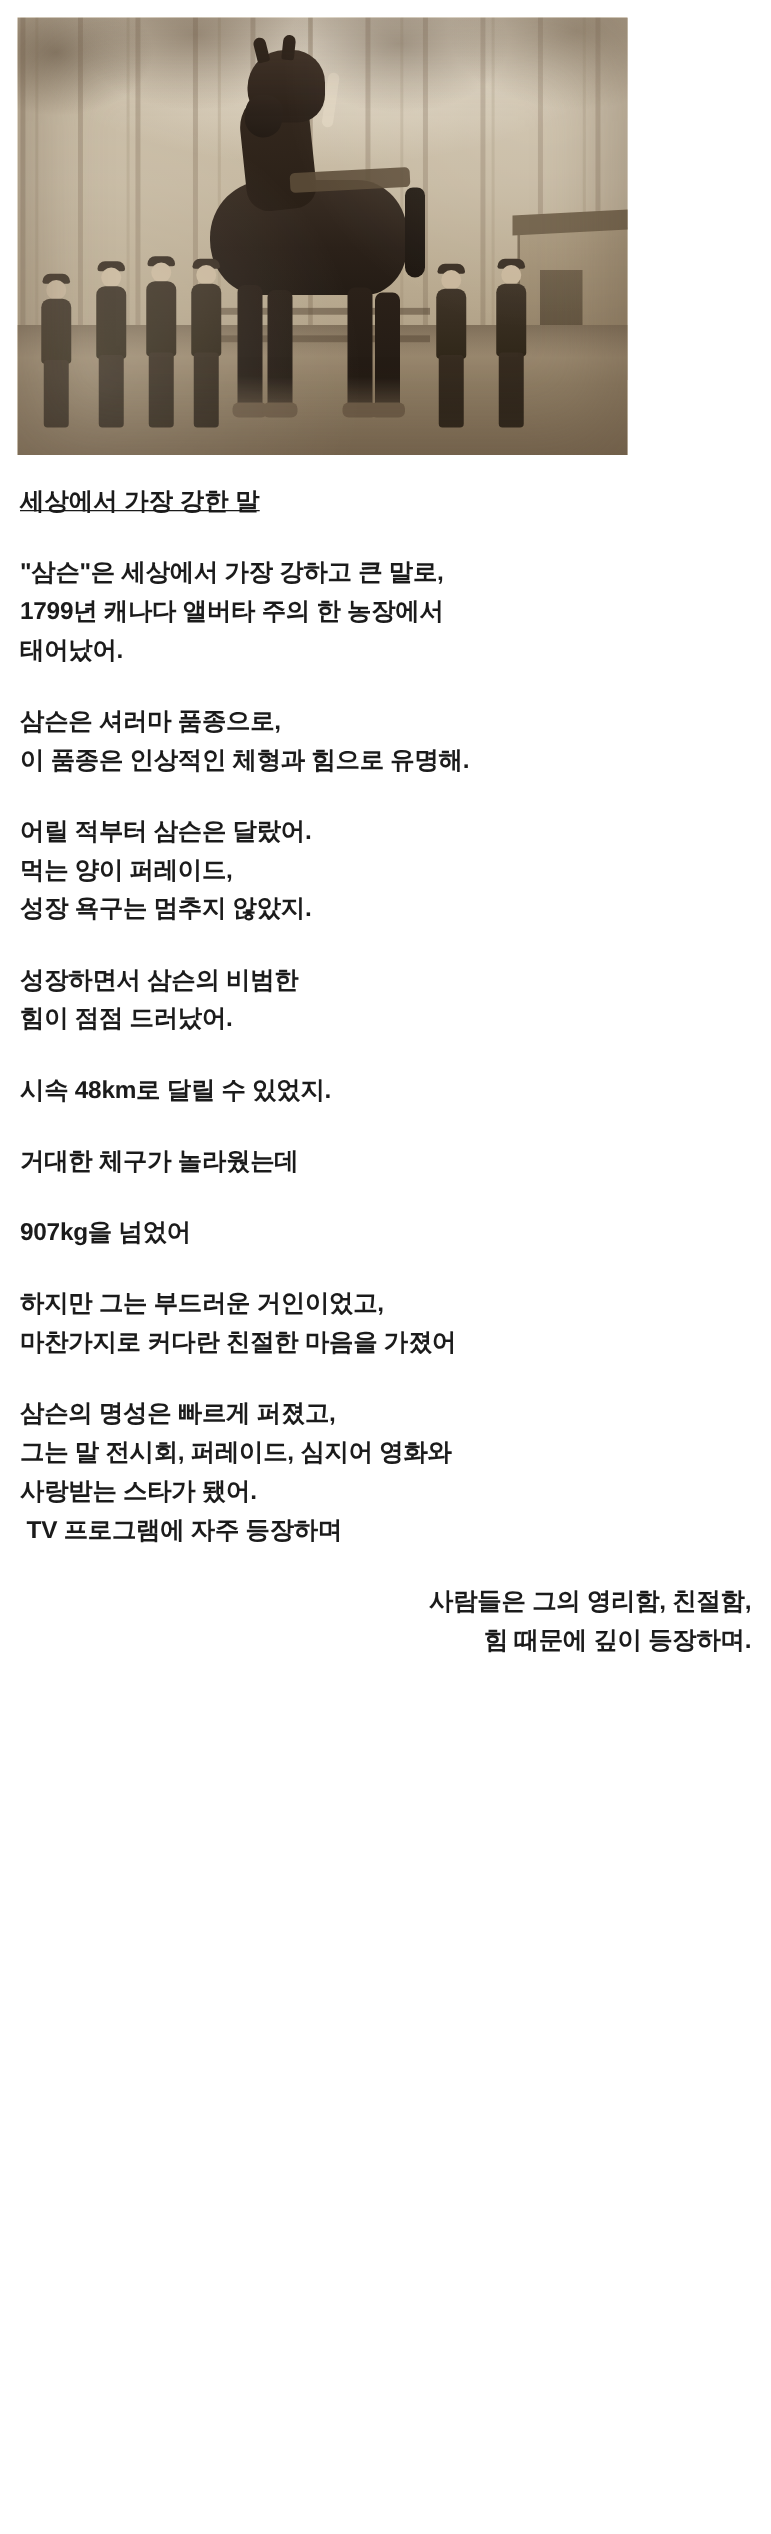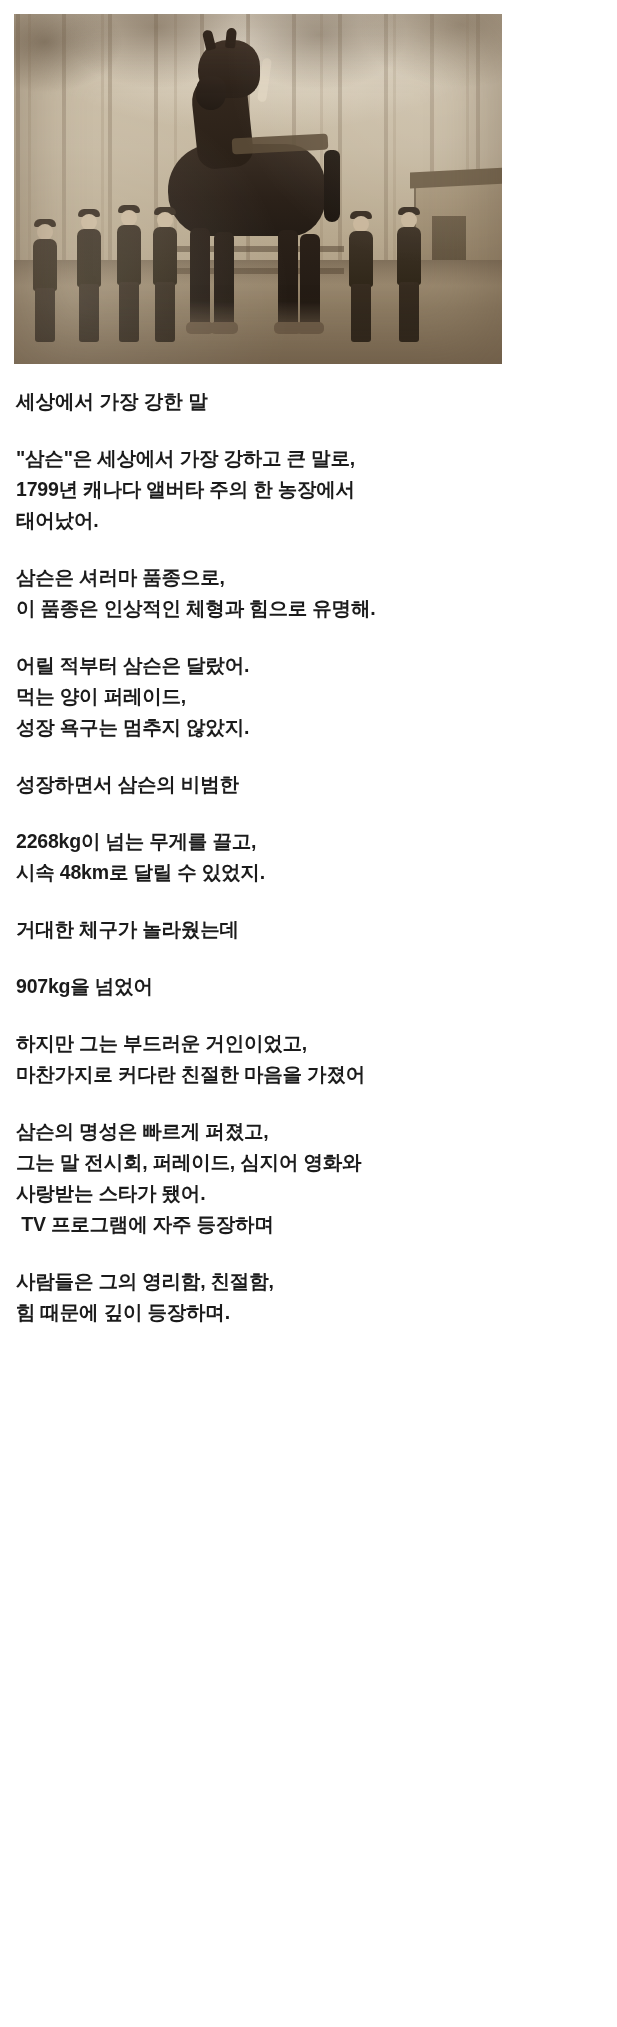--- a/index.html
+++ b/index.html
@@ -271,28 +271,29 @@
     padding: 22px 2px 30px 2px;
   }
   .para {
     margin: 0 0 26px 0;
     font-size: 19.5px;
     line-height: 31px;
     letter-spacing: -0.2px;
     color: #1b1b1b;
     font-weight: 600;
   }
-  .para:last-child { margin-bottom: 0; }
+  .para:last-child { margin-bottom: 0; text-align: right; }
   .para .line { display: block; white-space: pre-wrap; }
   .title {
     margin: 0 0 26px 0;
     font-size: 19.5px;
     line-height: 31px;
     font-weight: 600;
     color: #1b1b1b;
+    text-decoration: underline;
   }
 </style>
 </head>
 <body>
 
 <div class="page">
 
   <div class="photo-wrap">
     <div class="photo">
       <div class="canopy"></div>
@@ -385,24 +386,24 @@
     </p>
 
     <p class="para">
       <span class="line">어릴 적부터 삼슨은 달랐어.</span>
       <span class="line">먹는 양이 퍼레이드,</span>
       <span class="line">성장 욕구는 멈추지 않았지.</span>
     </p>
 
     <p class="para">
       <span class="line">성장하면서 삼슨의 비범한</span>
-    </p>
-
-    <p class="para">
-      <span class="line">2268kg이 넘는 무게를 끌고,</span>
+      <span class="line">힘이 점점 드러났어.</span>
+    </p>
+
+    <p class="para">
       <span class="line">시속 48km로 달릴 수 있었지.</span>
     </p>
 
     <p class="para">
       <span class="line">거대한 체구가 놀라웠는데</span>
     </p>
 
     <p class="para">
       <span class="line">907kg을 넘었어</span>
     </p>

